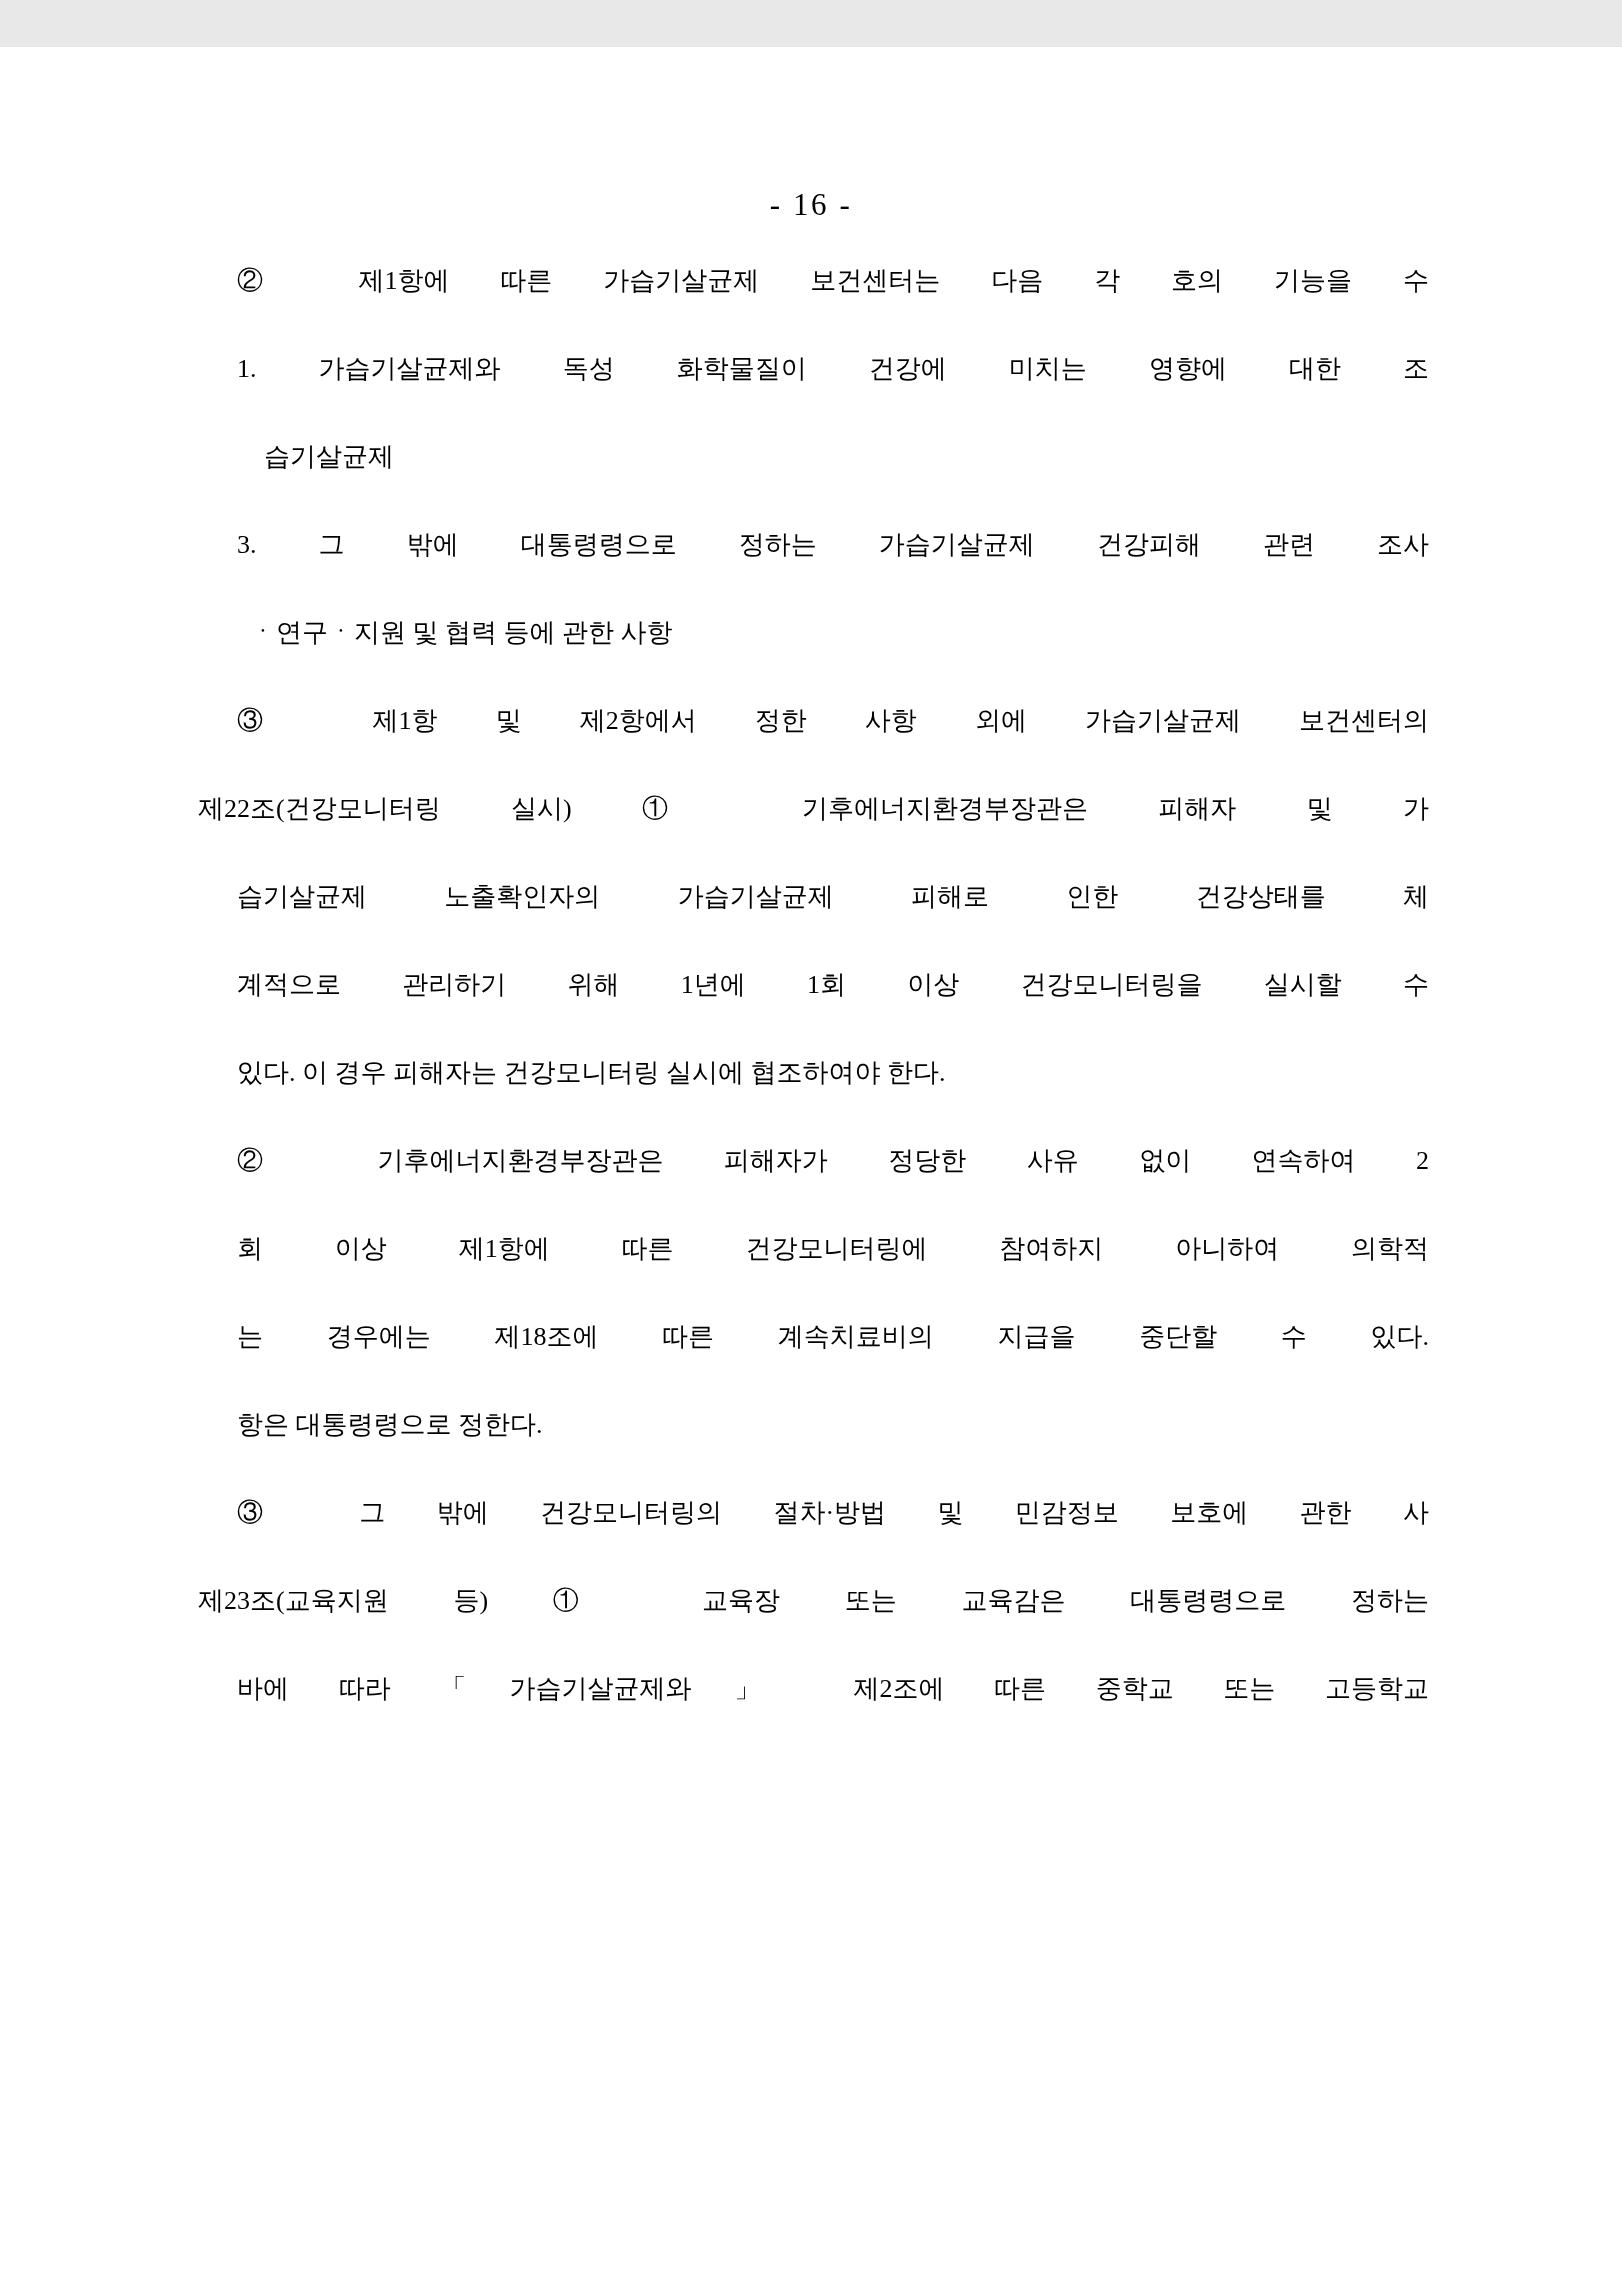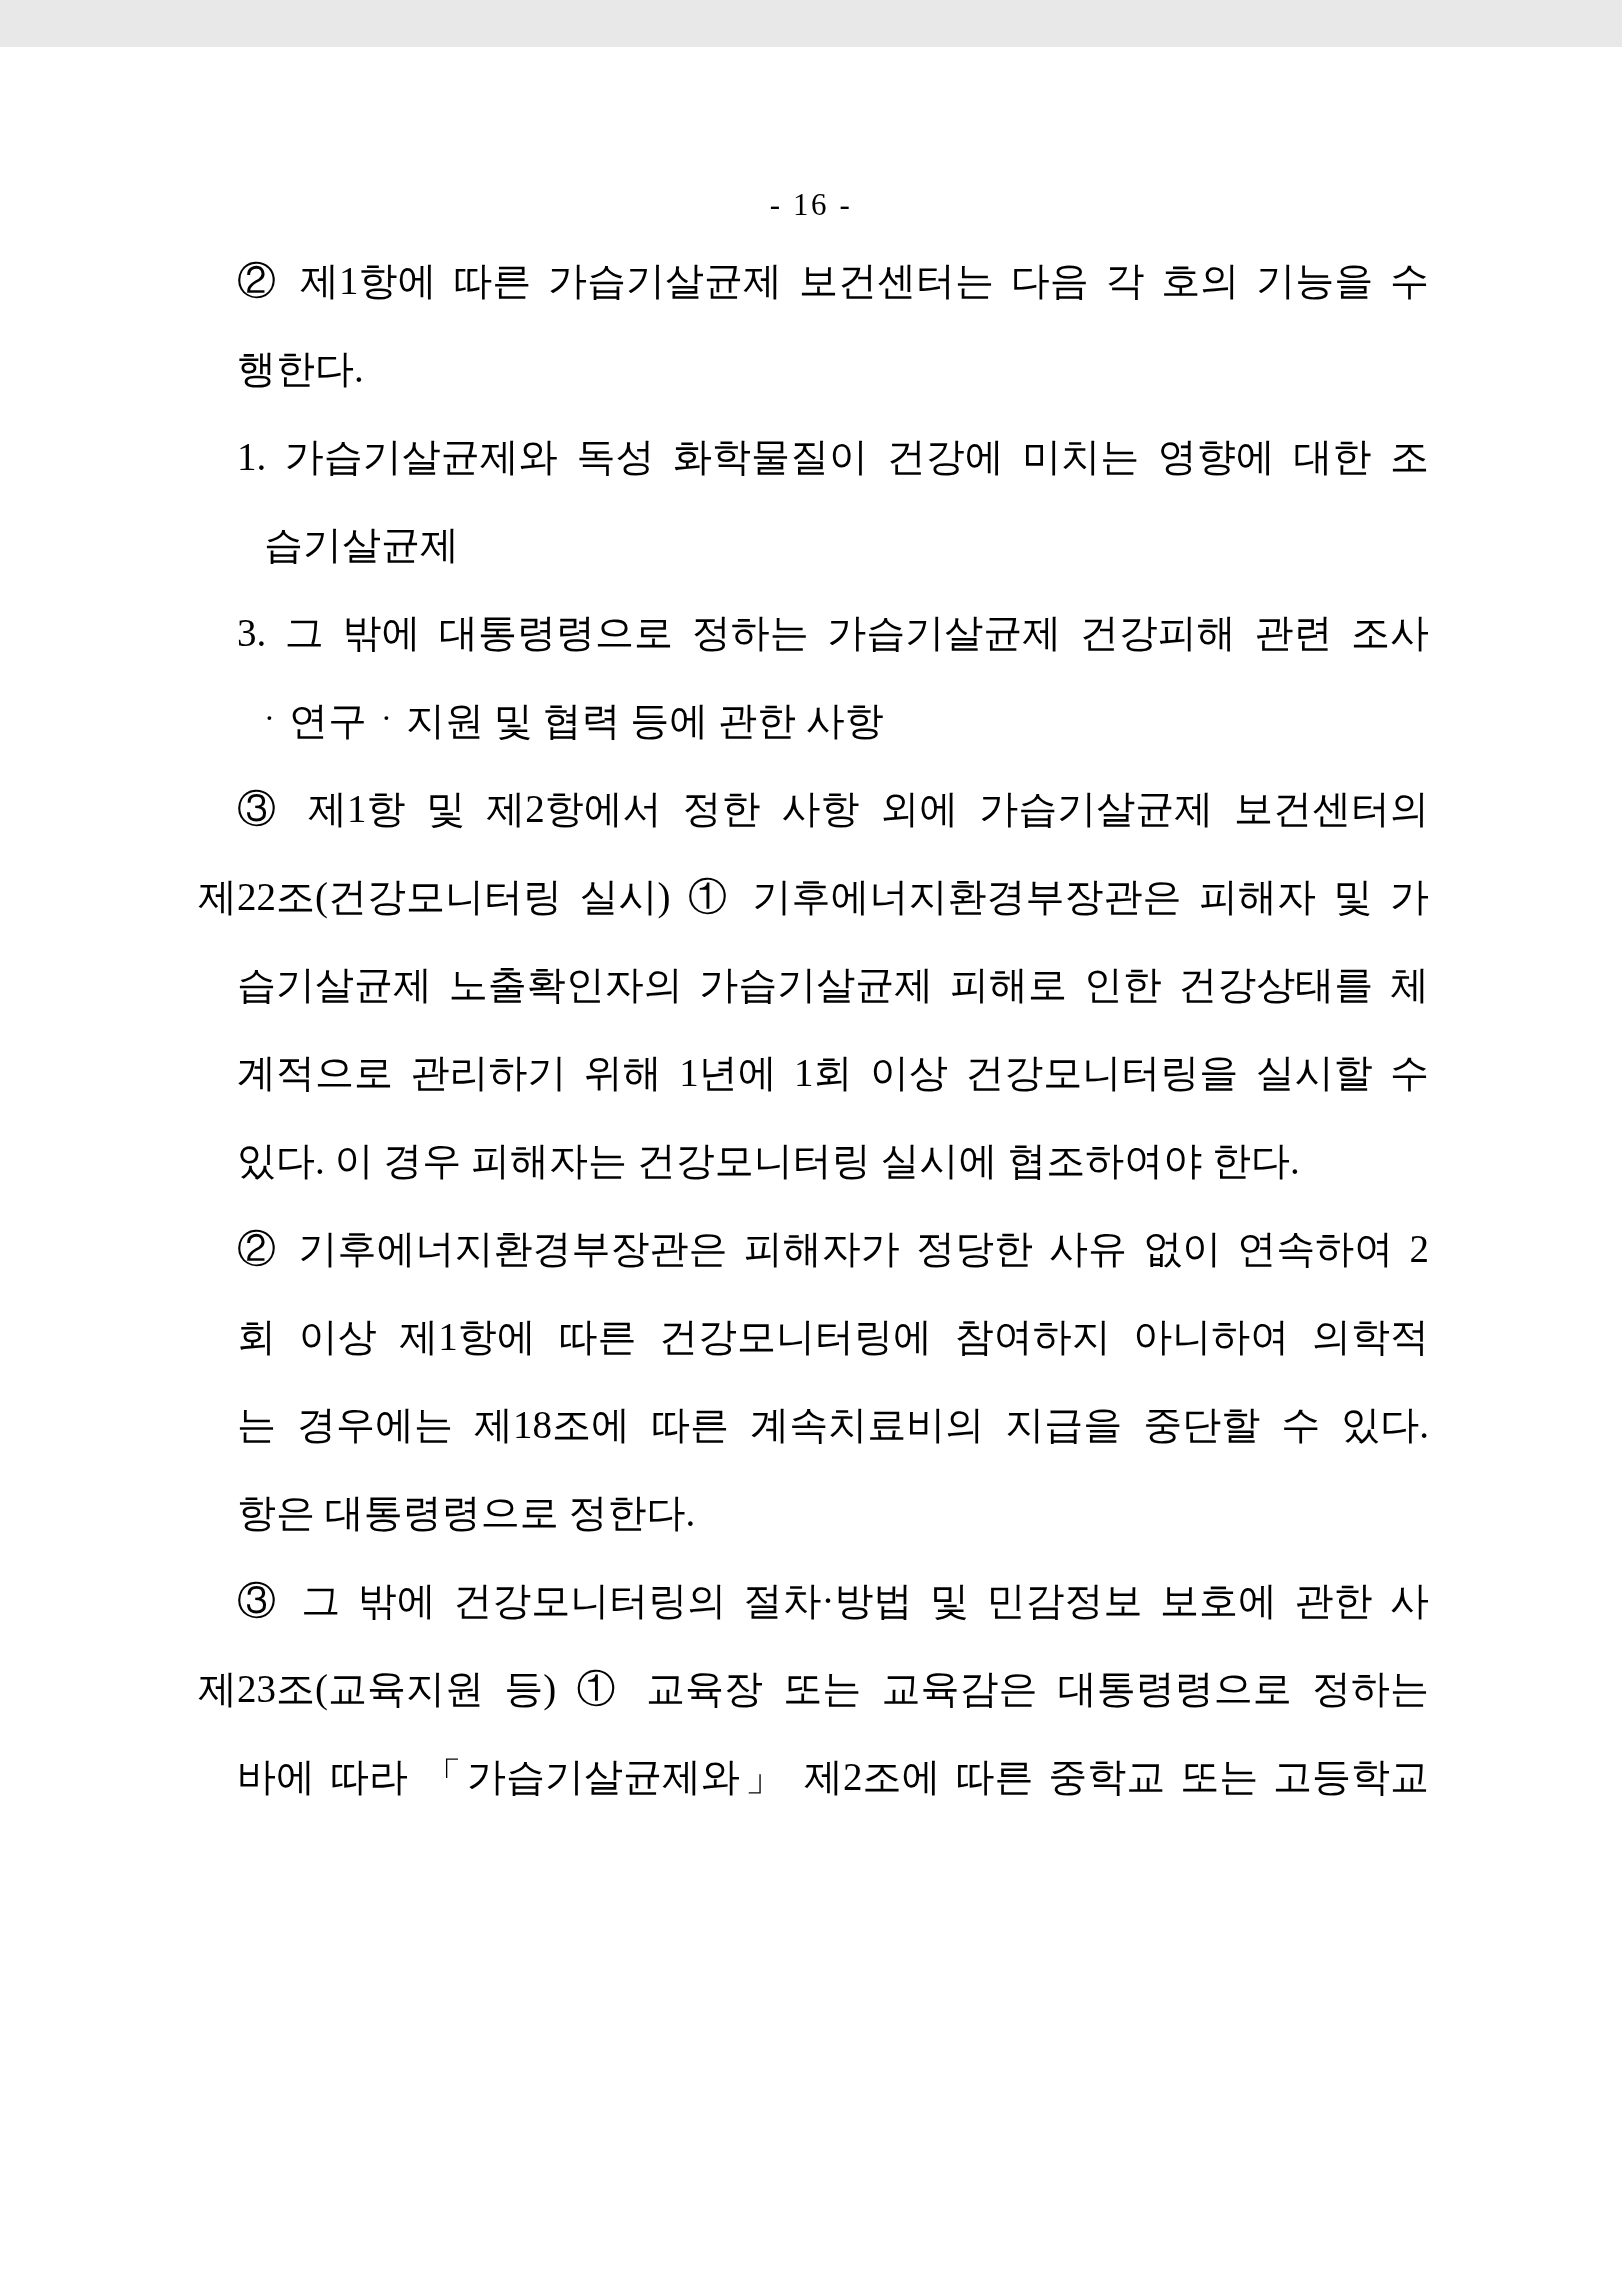--- a/index.html
+++ b/index.html
@@ -30,41 +30,40 @@
   }
   .doc-body {
     position: absolute;
     left: 198px;
     top: 190px;
     width: 1231px;
   }
   .line {
     height: 88px;
     line-height: 88px;
-    font-size: 39px;
+    font-size: 26px;
     word-break: keep-all;
     white-space: normal;
   }
   .line.justify {
     text-align: justify;
     text-align-last: justify;
   }
   .indent-0 { margin-left: 0; }
   .indent-1 { margin-left: 39px; }
   .indent-2 { margin-left: 52px; }
   .indent-3 { margin-left: 66px; }
 </style>
 </head>
 <body>
 
 <div class="page">
   <div class="page-number">- 16 -</div>
   <div class="doc-body">
       <div class="line indent-1 justify">② 제1항에 따른 가습기살균제 보건센터는 다음 각 호의 기능을 수</div>
-      <div class="line indent-1">행한다.</div>
       <div class="line indent-1 justify">1. 가습기살균제와 독성 화학물질이 건강에 미치는 영향에 대한 조</div>
       <div class="line indent-3">습기살균제</div>
       <div class="line indent-1 justify">3. 그 밖에 대통령령으로 정하는 가습기살균제 건강피해 관련 조사</div>
       <div class="line indent-2">ㆍ연구ㆍ지원 및 협력 등에 관한 사항</div>
       <div class="line indent-1 justify">③ 제1항 및 제2항에서 정한 사항 외에 가습기살균제 보건센터의</div>
       <div class="line indent-0 justify">제22조(건강모니터링 실시) ① 기후에너지환경부장관은 피해자 및 가</div>
       <div class="line indent-1 justify">습기살균제 노출확인자의 가습기살균제 피해로 인한 건강상태를 체</div>
       <div class="line indent-1 justify">계적으로 관리하기 위해 1년에 1회 이상 건강모니터링을 실시할 수</div>
       <div class="line indent-1">있다. 이 경우 피해자는 건강모니터링 실시에 협조하여야 한다.</div>
       <div class="line indent-1 justify">② 기후에너지환경부장관은 피해자가 정당한 사유 없이 연속하여 2</div>

